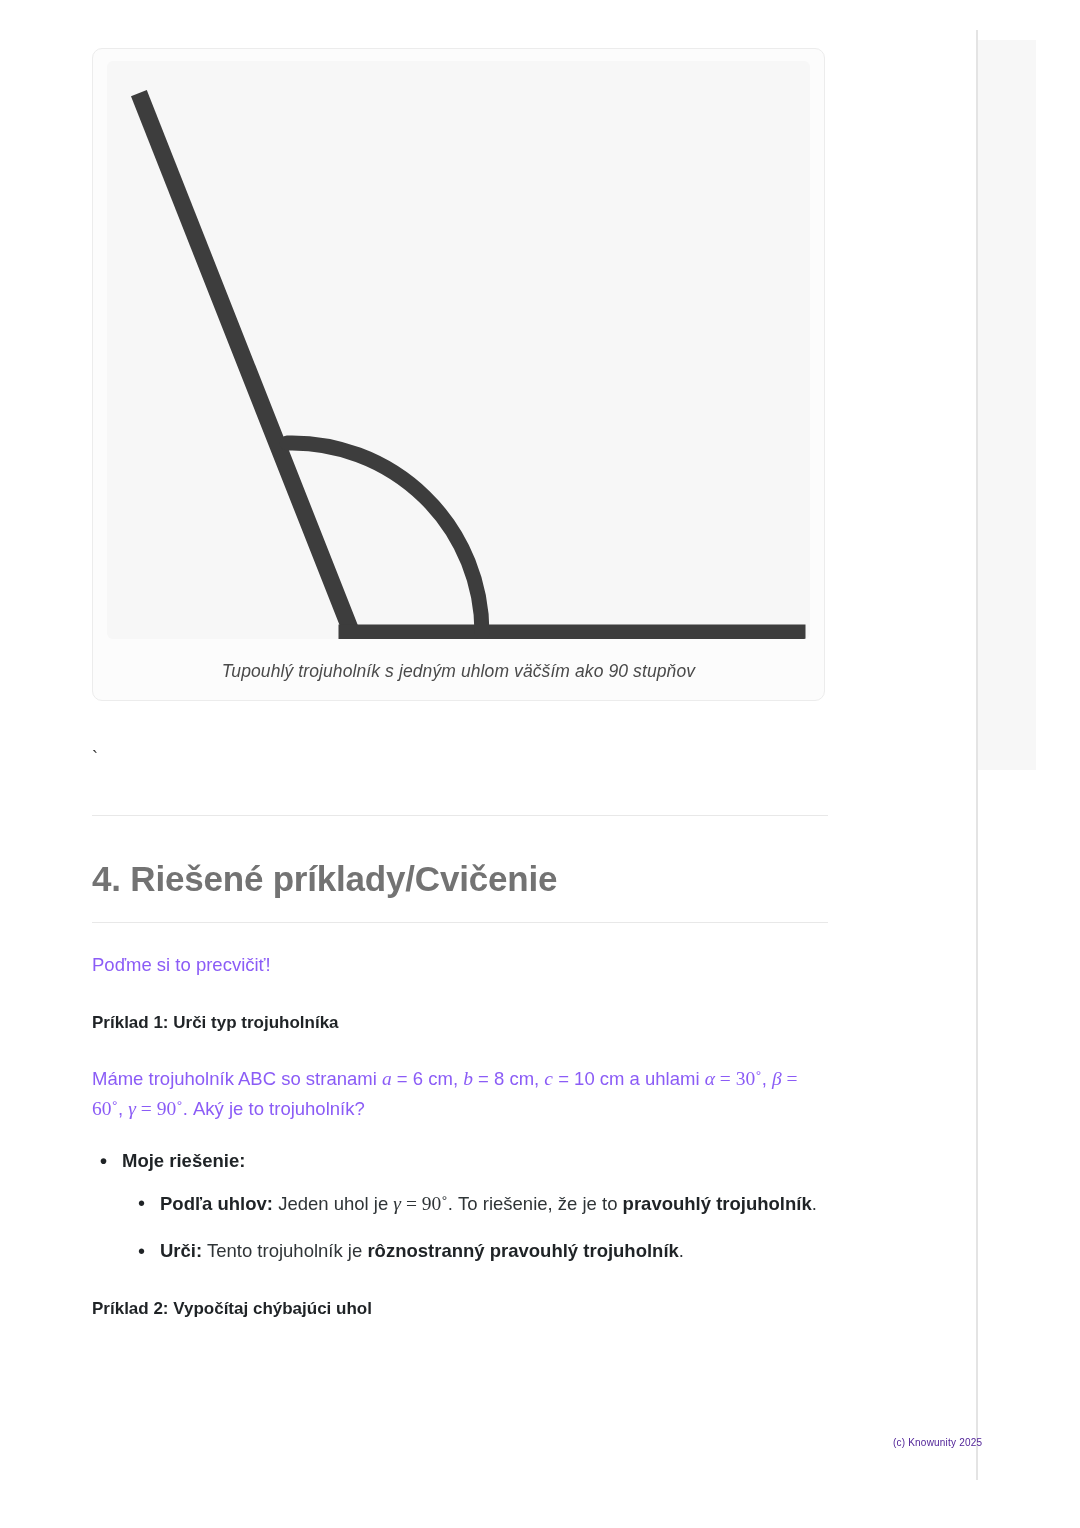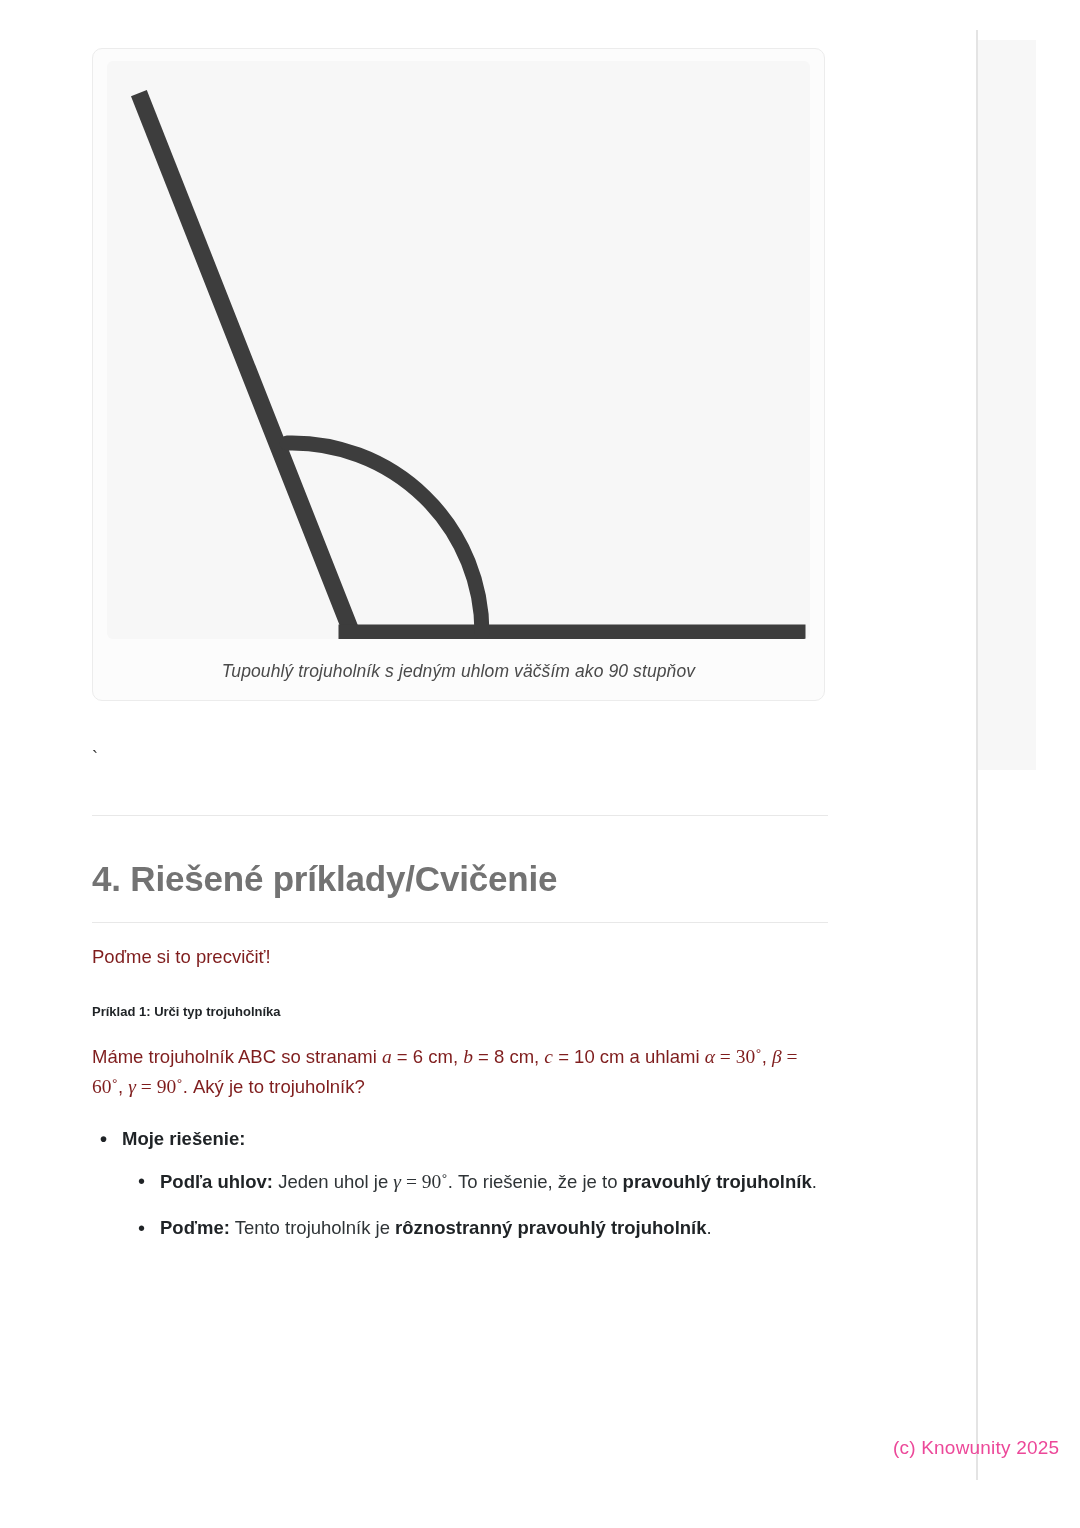--- a/index.html
+++ b/index.html
@@ -111,25 +111,25 @@
   .hr-under-title {
     margin-top: 22px;
     border: 0;
     border-top: 1px solid #e8e8e8;
     height: 0;
   }
 
   p.body {
     font-size: 18.5px;
     line-height: 1.55;
-    color: #7f1d1d;
-    margin: 20px 0 0 0;
+    color: #8b5cf6;
+    margin: 28px 0 0 0;
   }
   p.bold-lead {
-    font-size: 13px;
+    font-size: 17px;
     line-height: 1.55;
     color: #1f2326;
     font-weight: 700;
     margin: 30px 0 0 0;
   }
 
   .math {
     font-family: "Liberation Serif", serif;
     font-style: italic;
     font-size: 19.5px;
@@ -186,22 +186,22 @@
     top: -1px;
     font-size: 20px;
     color: #1f2326;
   }
   .b { font-weight: 700; color: #1f2326; }
 
   .watermark {
     position: absolute;
     left: 893px;
     top: 1437px;
-    font-size: 19px;
-    color: #ec4899;
+    font-size: 10px;
+    color: #4c1d95;
     letter-spacing: 0.2px;
     white-space: nowrap;
   }
 </style>
 </head>
 <body>
 
 <div class="page">
 
   <div class="right-rail">
@@ -242,23 +242,24 @@
     </p>
 
     <ul class="lvl1">
       <li>
         <span>Moje riešenie:</span>
         <ul class="lvl2">
           <li>
             <span class="b">Podľa uhlov:</span><span> Jeden uhol je </span><span class="math">γ</span><span class="mathu"> = 90</span><span class="deg">˚</span><span>. To riešenie, že je to </span><span class="b">pravouhlý trojuholník</span><span>.</span>
           </li>
           <li>
-            <span class="b">Poďme:</span><span> Tento trojuholník je </span><span class="b">rôznostranný pravouhlý trojuholník</span><span>.</span>
+            <span class="b">Urči:</span><span> Tento trojuholník je </span><span class="b">rôznostranný pravouhlý trojuholník</span><span>.</span>
           </li>
         </ul>
       </li>
     </ul>
 
+    <p class="bold-lead">Príklad 2: Vypočítaj chýbajúci uhol</p>
 
   </div>
 
   <div class="watermark">(c) Knowunity 2025</div>
 </div>
 
 </body></html>

